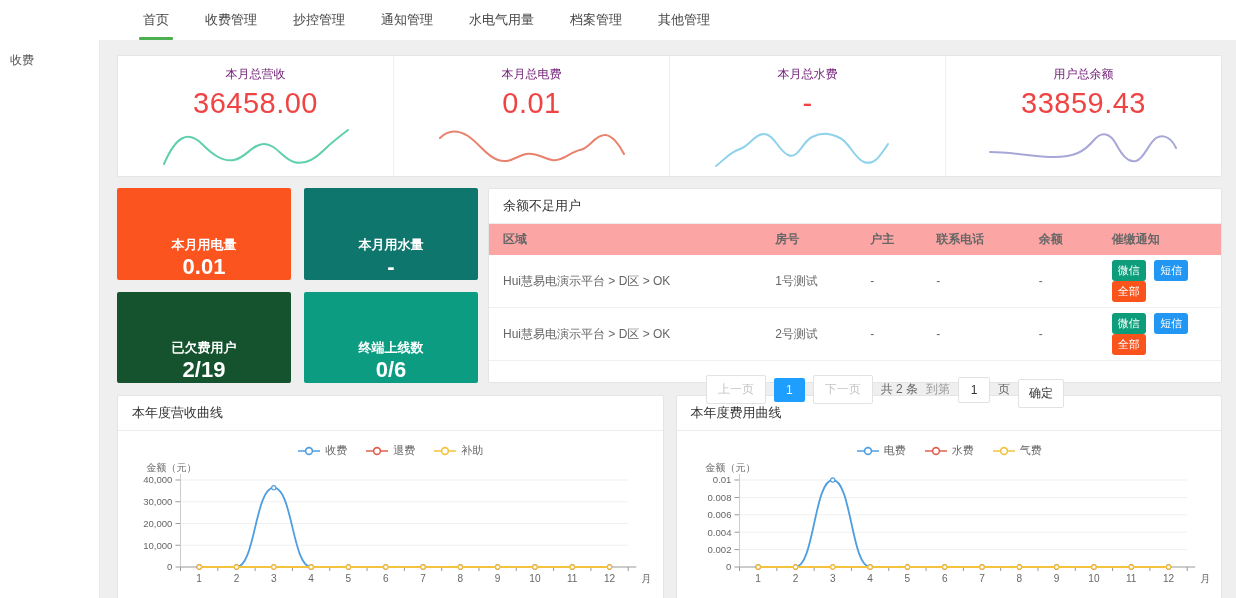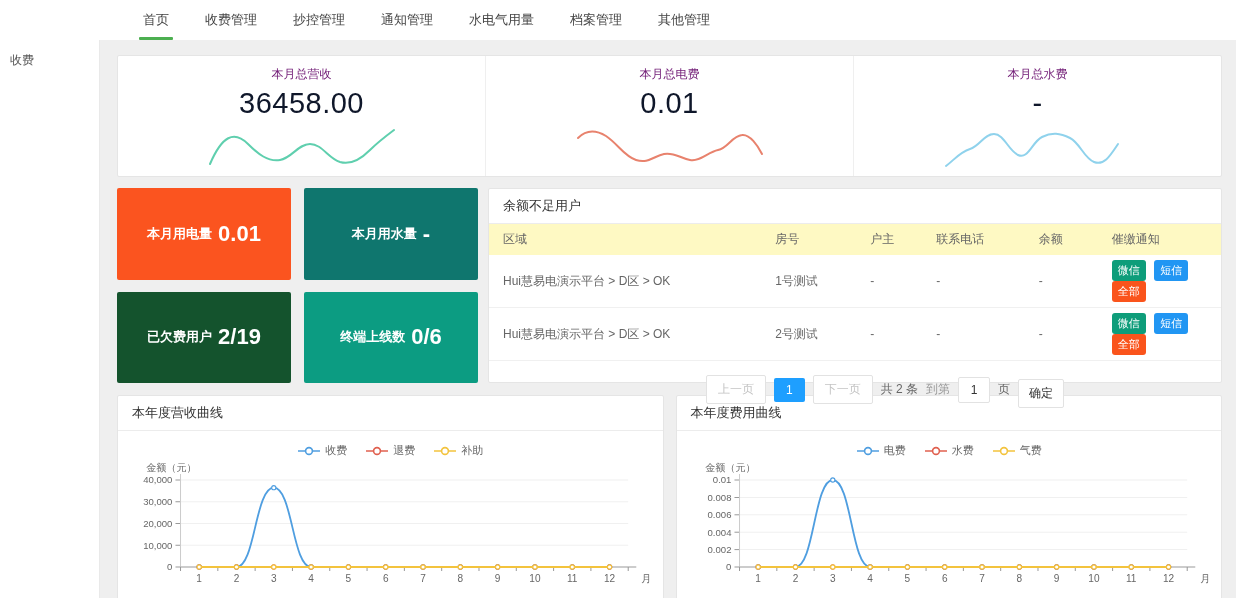--- a/index.html
+++ b/index.html
@@ -22,36 +22,36 @@
   
   .main { position:absolute; left:100px; top:40px; width:1136px; height:558px;
     padding:15px 14px 0 17px; overflow:hidden; }
   .panel { background:#fff; border:1px solid #e5e5e5; border-radius:2px; }
 
   
   .stats { display:flex; height:122px; margin-bottom:11px; }
   .stat { flex:1; padding-top:10px; text-align:center; border-right:1px solid #efefef; }
   .stat:last-child { border-right:none; }
   .stat-label { font-size:12px; color:#701a75; }
-  .stat-value { font-size:29px; color:#0f172a; margin-top:4px; letter-spacing:.5px; }
+  .stat-value { font-size:29px; color:#ef4444; margin-top:4px; letter-spacing:.5px; }
   .spark { display:block; margin:2px auto 0; }
 
   
   .mid-row { display:flex; gap:10px; height:195px; margin-bottom:12px; }
   .tiles { width:361px; display:grid; grid-template-columns:1fr 1fr; grid-template-rows:1fr 1fr;
     gap:12px 13px; }
-  .tile { border-radius:2px; color:#fff; display:flex; flex-direction:row;
-    align-items:center; justify-content:center; gap:6px; }
+  .tile { border-radius:2px; color:#fff; display:flex; flex-direction:column;
+    align-items:center; justify-content:flex-end; }
   .tile-label { font-size:13px; font-weight:bold; }
   .tile-value { font-size:22px; font-weight:bold; }
 
   .table-panel { flex:1; display:flex; flex-direction:column; }
   .panel-title { padding:8px 14px; font-size:13px; color:#333; border-bottom:1px solid #ececec; }
   table.btable { width:100%; border-collapse:collapse; font-size:12px; color:#666; }
-  .btable th { background:#fef9c3; text-align:left; font-weight:normal; color:#666;
+  .btable th { background:#fca5a5; text-align:left; font-weight:bold; color:#666;
     padding:7px 8px; }
   .btable td { padding:5px 8px; border-bottom:1px solid #f0f0f0; }
   .btable th:first-child,.btable td:first-child { padding-left:14px; }
   .action-btn { display:inline-block; border:none; color:#fff; font-size:11px;
     padding:3px 6px; border-radius:3px; margin-right:5px; cursor:pointer;
     font-family:inherit; }
   .pager { margin-top:auto; padding:10px 0 14px 0; display:flex; align-items:center;
     justify-content:center; gap:8px; font-size:12px; color:#666; transform:translateX(30px); }
   .pg-btn { border:1px solid #e2e2e2; background:#fff; color:#c4c4c4; font-size:12px;
     padding:5px 11px; border-radius:2px; cursor:default; font-family:inherit; }
@@ -117,20 +117,27 @@
       <div class="stat-value">0.01</div>
       <svg class="spark" width="210" height="50" viewBox="0 0 200 50" fill="none">
         <path stroke-width="2" stroke-linecap="round" d="M8,16 C16,8 26,8 36,14 C48,22 54,34 66,38 C78,42 84,34 94,32 C104,30 110,36 120,38 C130,40 138,30 148,28 C158,26 162,14 172,13 C180,12 188,24 192,32" stroke="#e8826d"></path>
       </svg>
     </div>
     <div class="stat">
       <div class="stat-label">本月总水费</div>
       <div class="stat-value">-</div>
       <svg class="spark" width="210" height="50" viewBox="0 0 200 50" fill="none">
         <path stroke-width="2" stroke-linecap="round" d="M8,44 C16,38 22,30 32,27 C42,24 46,12 56,12 C66,12 70,28 80,33 C90,38 94,20 104,15 C114,10 122,11 132,16 C142,21 146,36 156,40 C166,44 172,34 180,22" stroke="#8fd2ec"></path>
+      </svg>
+    </div>
+    <div class="stat">
+      <div class="stat-label">用户总余额</div>
+      <div class="stat-value">33859.43</div>
+      <svg class="spark" width="210" height="50" viewBox="0 0 200 50" fill="none">
+        <path stroke-width="2" stroke-linecap="round" d="M6,30 C30,30 50,35 70,35 C90,35 100,30 110,18 C118,9 126,11 132,22 C138,33 144,41 152,39 C160,37 164,22 172,16 C180,11 188,17 192,26" stroke="#a7a7d8"></path>
       </svg>
     </div>
   </div>
 
   <div class="mid-row">
     <div class="tiles">
       <div class="tile" style="background: rgb(251, 84, 31);">
         <div class="tile-label">本月用电量</div>
         <div class="tile-value">0.01</div>
       </div>

